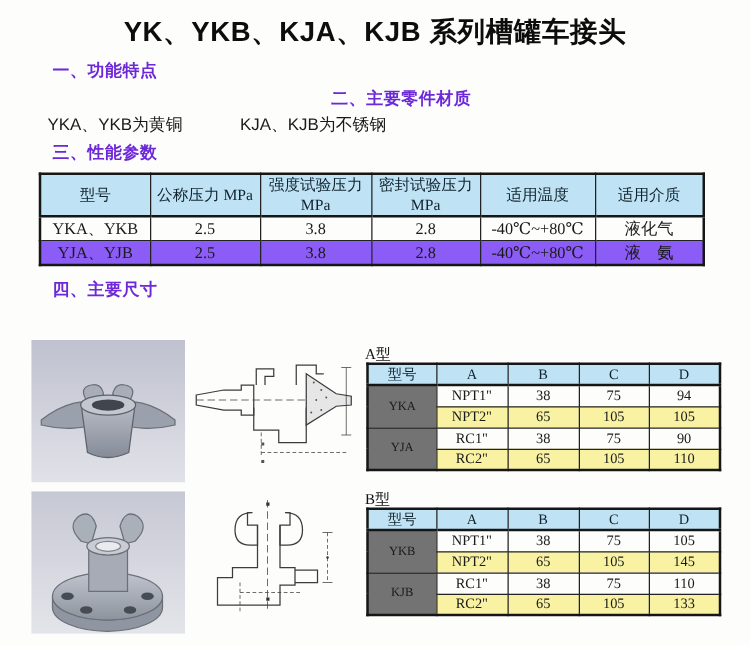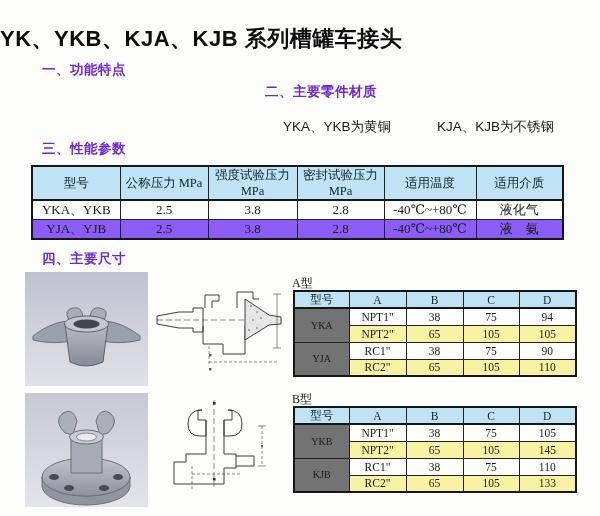--- a/index.html
+++ b/index.html
@@ -5,38 +5,39 @@
   * { margin:0; padding:0; box-sizing:border-box; }
   html,body { width:600px; height:516px; }
   body {
     background:#fdfdfc;
     font-family:"Liberation Sans","DejaVu Sans",sans-serif;
     color:#1a1a1a;
     position:relative;
     overflow:hidden;
   }
   .page-title {
+    text-align:center;
     font-size:22px;
     font-weight:bold;
-    padding-top:24px;
+    padding-top:11px;
     letter-spacing:.5px;
     color:#0d0d0d;
   }
   .sec-heading {
     font-size:13.5px;
     font-weight:bold;
     color:#6d28d9;
     margin-left:42px;
     letter-spacing:.5px;
   }
   .sec1-heading { margin-top:7px; }
   .para { margin:3px 0 0 14px; width:578px; font-size:13px; line-height:18px; color:#141414; }
   .para .line1 { text-indent:26px; }
   .sec2-heading { margin-top:4px;text-align:center; }
-  .materials { margin:17px 0 0 38px; font-size:13.5px;text-align:right; }
+  .materials { margin:3px 0 0 38px; font-size:13.5px; }
   .materials span { margin-right:46px; }
   .sec3-heading { margin-top:4px; }
 
   
   table { border-collapse:collapse; table-layout:fixed; }
   .perf-table {
     margin:7px 0 0 31px;
     width:533px;
     border:2px solid #161616;
     font-family:"Liberation Serif","DejaVu Serif",serif;

